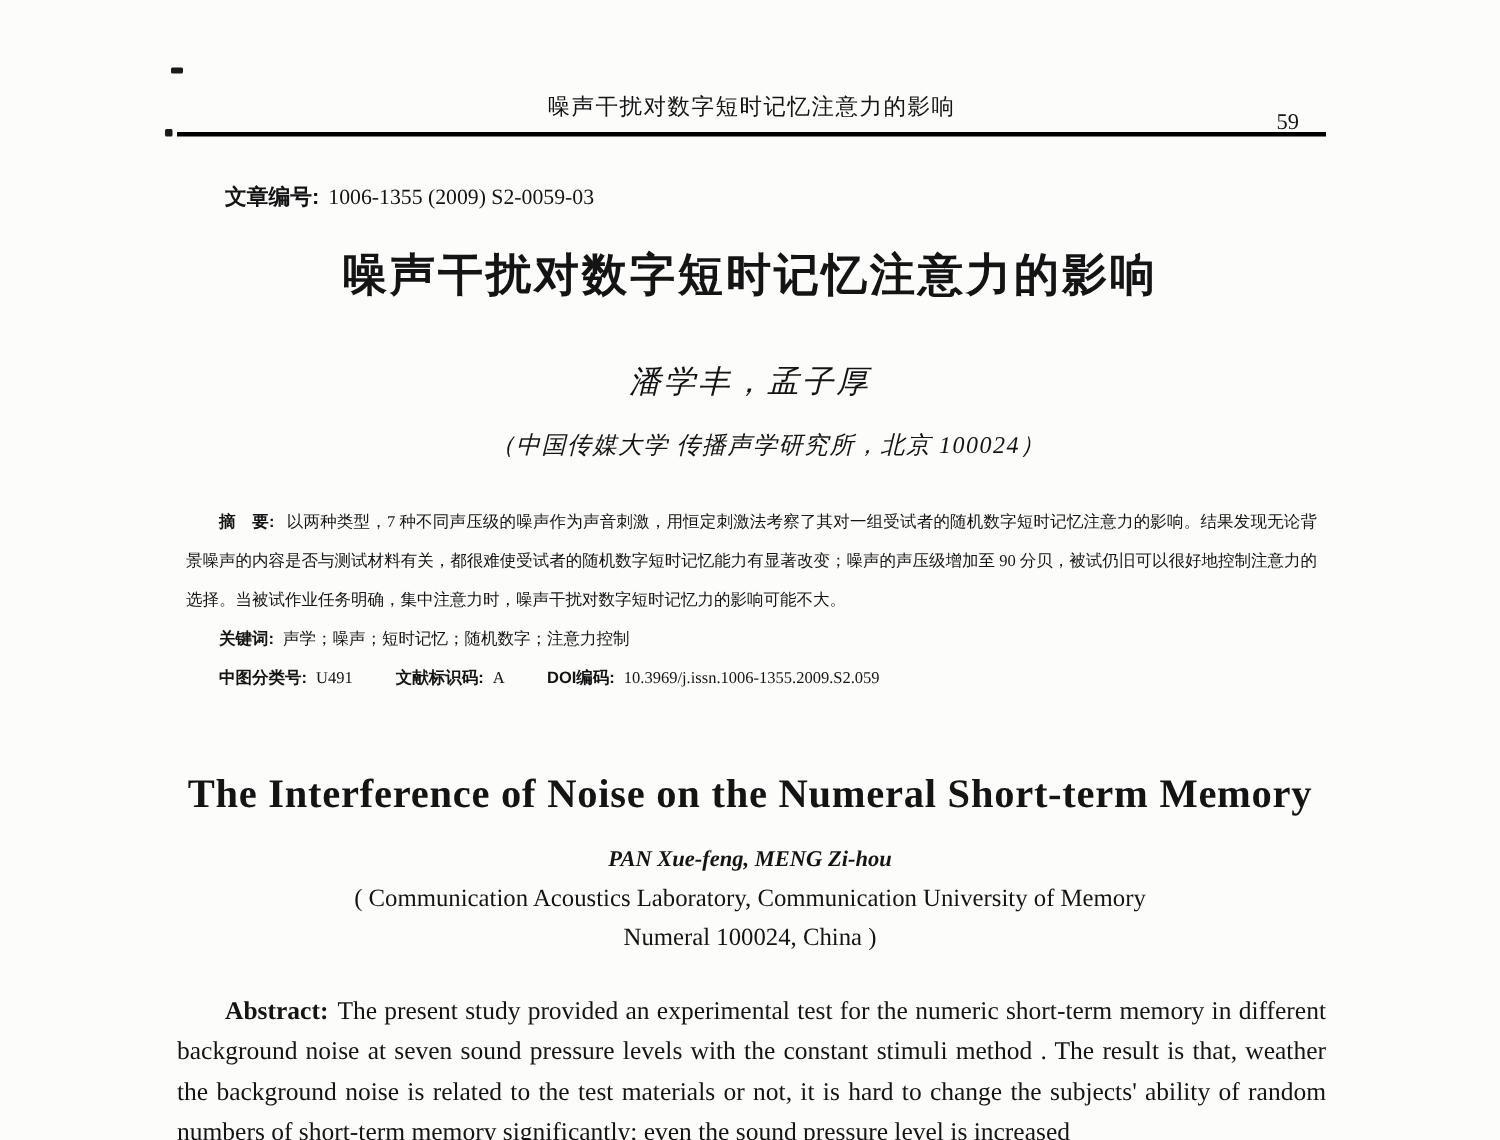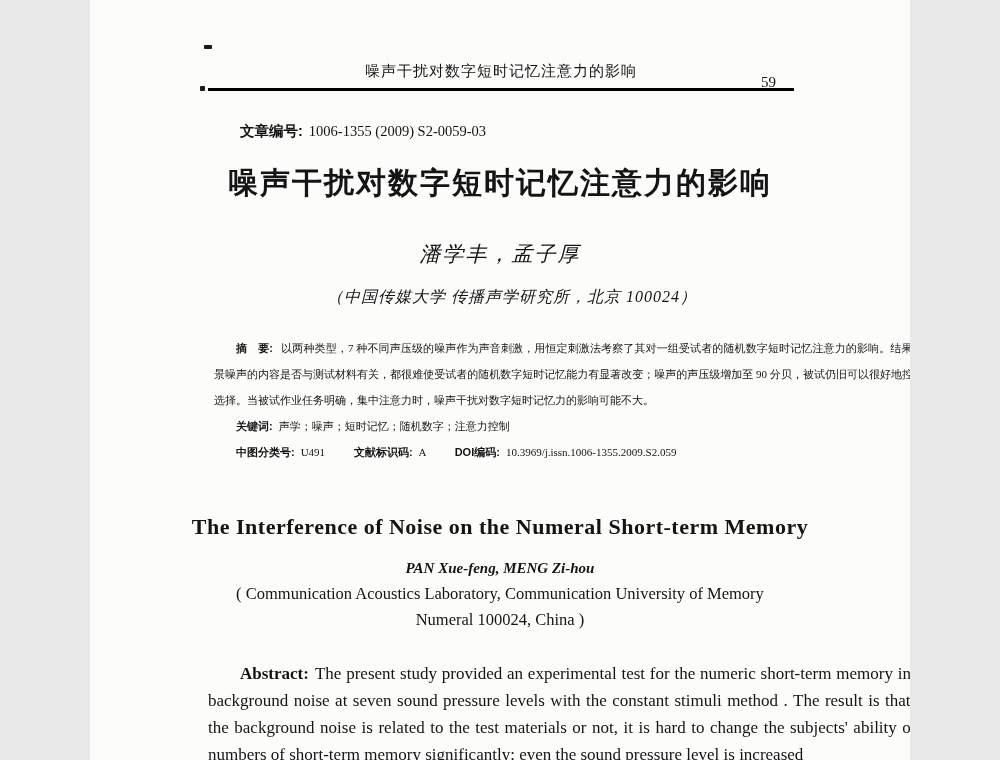--- a/index.html
+++ b/index.html
@@ -1,18 +1,18 @@
 <!DOCTYPE html>
 <html><head>
 <meta charset="utf-8">
 <style>
   html,body{margin:0;padding:0;background:#e8e8e8;}
   .page{
     position:relative;
-    width:820px;height:760px;
+    width:1000px;height:760px;
     margin:0 auto;
     background:#fcfcfb;
     overflow:hidden;
     color:#141414;
     font-family:"Liberation Serif","DejaVu Serif",serif;
   }
   
   .head{position:absolute;top:62px;left:118px;right:116px;}
   .running-head{position:relative;text-align:center;font-size:15px;letter-spacing:1px;}
   .rh-page{position:absolute;right:18px;top:0;letter-spacing:0;margin-top:12px;}
@@ -47,21 +47,21 @@
   .cn-block p{margin:0;}
   .abstract-cn{text-align:justify;text-indent:2em;}
   .abstract-cn .hlabel{margin-right:8px;}
   .keywords-cn{text-indent:2em;}
   .keywords-cn .hlabel{margin-right:6px;}
   .class-line{text-indent:2em;}
   .cgroup{margin-right:26px;}
   .cgroup .hlabel{margin-right:6px;}
   
   .en-head{position:absolute;top:514px;left:0;width:100%;text-align:center;}
-  .title-en{margin:0;font-size:22px;font-weight:bold;letter-spacing:0.5px;}
+  .title-en{margin:0;font-size:27px;font-weight:bold;letter-spacing:0.5px;}
   .authors-en{margin-top:20px;font-size:15px;font-style:italic;font-weight:bold;}
   .affil-en{margin-top:4px;font-size:16.5px;line-height:26px;}
   .affil-en div{margin:0;}
   
   .abstract-en{
     position:absolute;top:660px;left:118px;width:766px;
     margin:0;font-size:17px;line-height:27px;
     text-align:justify;text-indent:32px;
   }
   .abstract-en .hlabel{font-family:"Liberation Serif","DejaVu Serif",serif;margin-right:6px;}

